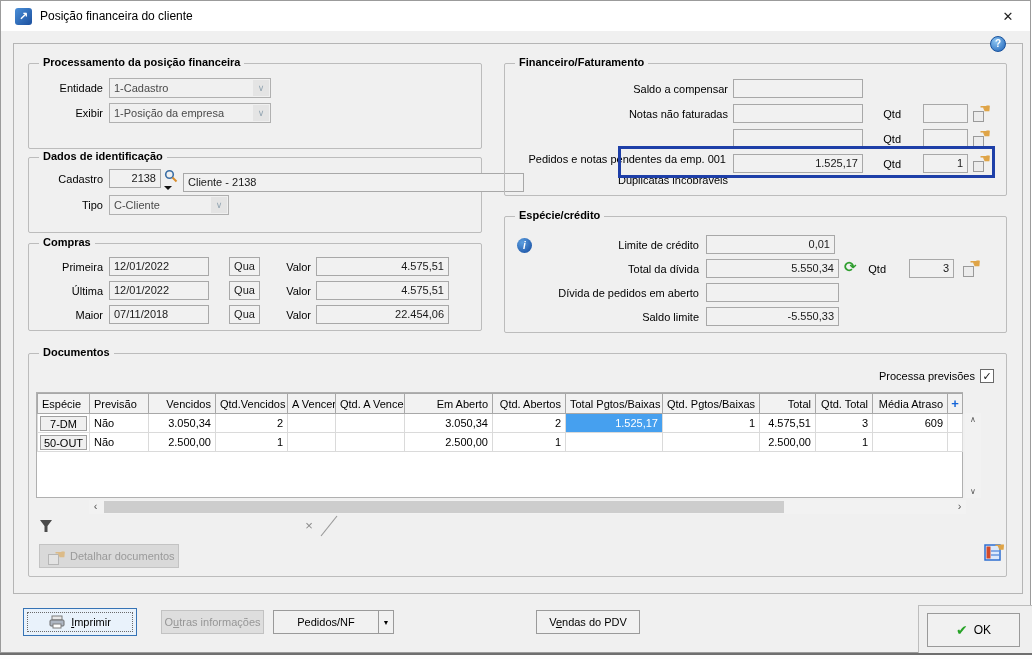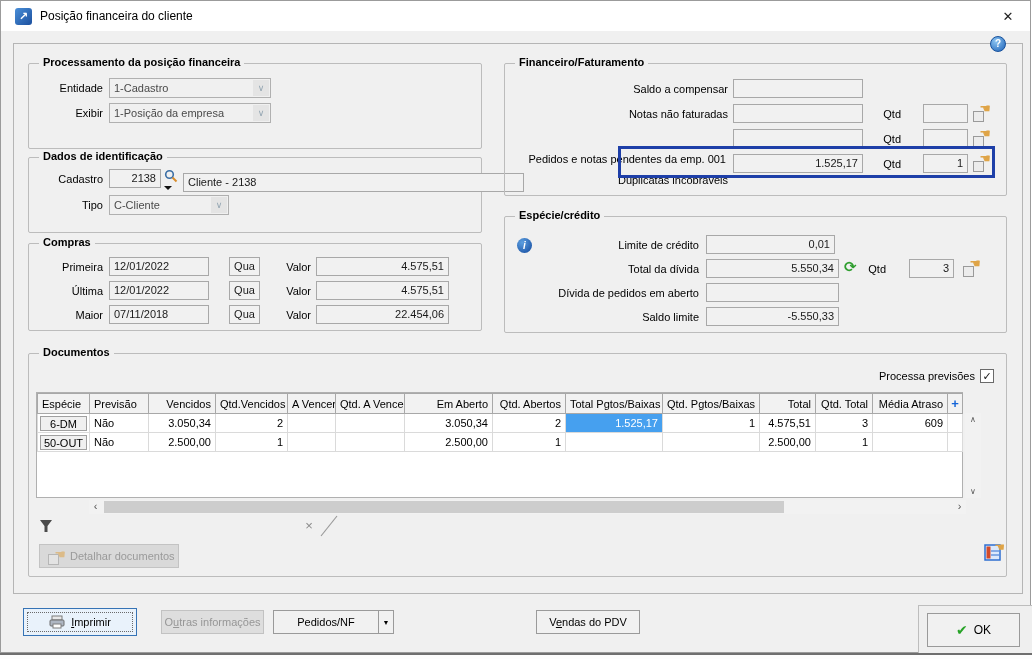--- a/index.html
+++ b/index.html
@@ -267,21 +267,21 @@
             <th class="r">Qtd. Pgtos/Baixas</th>
             <th class="r">Total</th>
             <th class="r">Qtd. Total</th>
             <th class="r">Média Atraso</th>
             <th class="plus-col">+</th>
           </tr>
         </thead>
         <tbody>
           <tr>
             <td class="especie">
-                <div class="especie-badge">6-DM</div>
+                <div class="especie-badge">7-DM</div>
               </td>
             <td class="l">Não</td>
             <td class="r">3.050,34</td>
             <td class="r">2</td>
             <td class="r"></td>
             <td class="r"></td>
             <td class="r">3.050,34</td>
             <td class="r">2</td>
             <td class="r sel">1.525,17</td>
             <td class="r">1</td>

